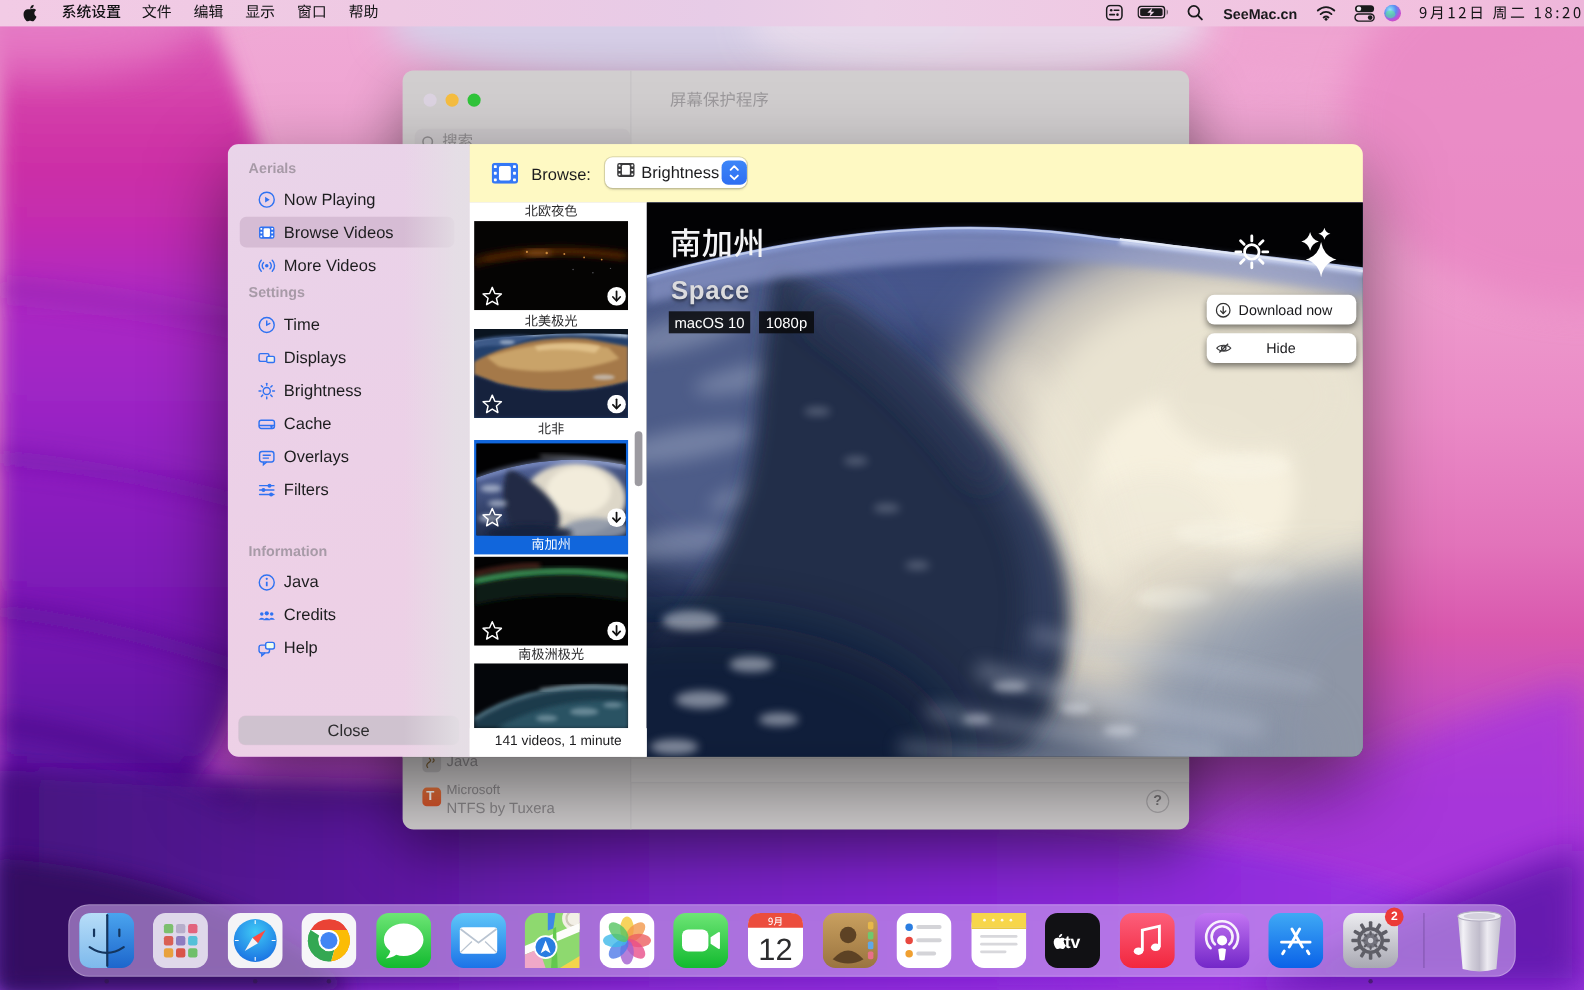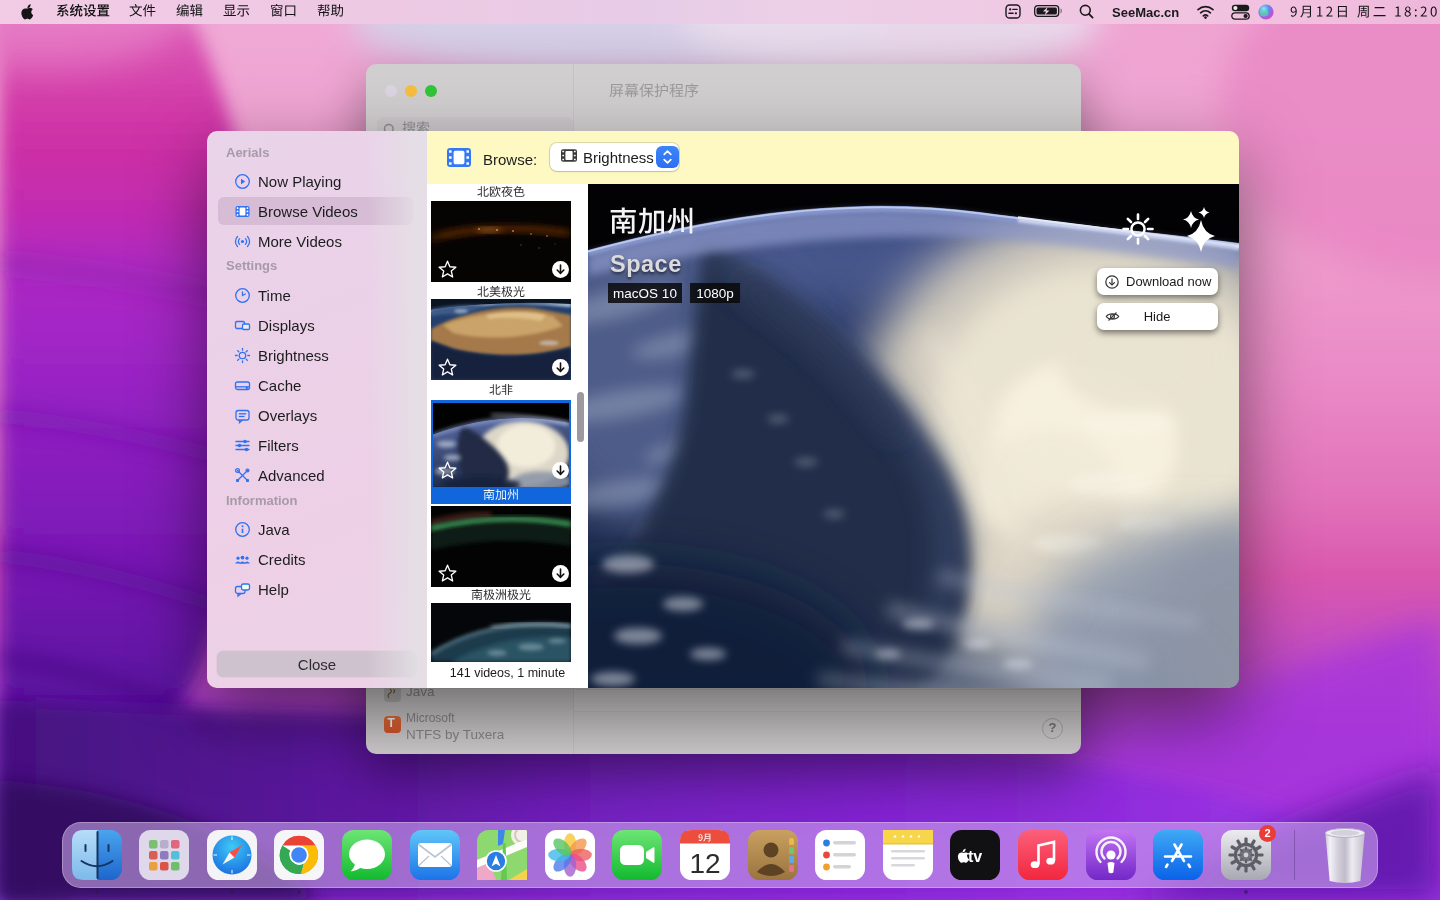--- a/index.html
+++ b/index.html
@@ -18,21 +18,21 @@
  background:linear-gradient(90deg,rgba(228,223,228,0) 0%,rgba(228,224,229,.85) 80%)}
 .srow{position:absolute;left:10px;width:200px;height:26px;display:flex;align-items:center;font-size:15px;color:#1c1c1e}
 .srow .ic{width:17px;height:17px;margin-left:17px;margin-right:7px;flex:0 0 17px}
 .slab{position:absolute;left:19px;font-size:13px;color:#a79aa7;font-weight:600}
 .tool{position:absolute;left:220px;top:0;width:812px;height:53px;background:#fef9c3}
 .thumbcol{position:absolute;left:220px;top:53px;width:161px;height:504px;background:#fff}
 .prev{position:absolute;left:381px;top:53px;width:651px;height:504px;background:#0a0e18}
 .tlab{position:absolute;width:140px;text-align:center}
 .badge{position:absolute;height:20px;background:rgba(8,8,10,.84);color:#fff;font-size:13.5px;
  display:flex;align-items:center;justify-content:center;font-weight:500}
-.pbtn{position:absolute;left:890px;width:121px;height:27px;background:#fff;border-radius:7px;
+.pbtn{position:absolute;left:890px;width:136px;height:27px;background:#fff;border-radius:7px;
  box-shadow:0 3px 6px rgba(0,0,0,.5);display:flex;align-items:center;font-size:13px;color:#1a1a1c}
 #dock{position:absolute;left:62px;top:822px;width:1316px;height:66px;border-radius:19px;
  background:rgba(213,178,243,.55);border:1px solid rgba(255,255,255,.28)}
 .di{position:absolute;top:830px;width:50px;height:50px}
 .dot{position:absolute;top:890px;width:4px;height:4px;border-radius:2px;background:rgba(45,25,70,.6)}
 </style></head><body>
 <svg id="wall" viewBox="0 0 1440 900" preserveAspectRatio="none">
 <defs>
 <linearGradient id="wgR" x1="0" y1="0" x2="0" y2="1">
  <stop offset="0" stop-color="#f0aad6"></stop>
@@ -334,33 +334,20 @@
             <line x1="2" y1="4.5" x2="15" y2="4.5"></line>
             <line x1="2" y1="8.5" x2="15" y2="8.5"></line>
             <line x1="2" y1="12.5" x2="15" y2="12.5"></line>
           </g>
           <circle cx="11" cy="4.5" r="1.8" fill="#2f72f2" stroke="none"></circle>
           <circle cx="5.5" cy="8.5" r="1.8" fill="#2f72f2" stroke="none"></circle>
           <circle cx="12.5" cy="12.5" r="1.8" fill="#2f72f2" stroke="none"></circle>
         </svg>
         <span>Filters</span>
       </div>
-      <div class="srow" style="top:331px">
-        <svg class="ic" width="17" height="17" viewBox="0 0 17 17" fill="none" stroke="#2f72f2" stroke-width="1.3">
-          <g stroke-linecap="round">
-            <line x1="3.5" y1="3.5" x2="13.5" y2="13.5"></line>
-            <line x1="13.5" y1="3.5" x2="3.5" y2="13.5"></line>
-          </g>
-          <circle cx="3.5" cy="3.5" r="1.9" fill="none"></circle>
-          <rect x="12" y="12" width="3" height="3" rx=".8" fill="#2f72f2" stroke="none"></rect>
-          <rect x="2" y="12" width="3" height="3" rx=".8" fill="#2f72f2" stroke="none"></rect>
-          <circle cx="13.5" cy="3.5" r="1.4" fill="none"></circle>
-        </svg>
-        <span>Advanced</span>
-      </div>
       <div class="srow" style="top:385px">
         <svg class="ic" width="17" height="17" viewBox="0 0 17 17" fill="none" stroke="#2f72f2" stroke-width="1.3">
           <circle cx="8.5" cy="8.5" r="6.8"></circle>
           <line x1="8.5" y1="7.8" x2="8.5" y2="12" stroke-width="1.6"></line>
           <circle cx="8.5" cy="5.2" r="1" fill="#2f72f2" stroke="none"></circle>
         </svg>
         <span>Java</span>
       </div>
       <div class="srow" style="top:415px">
         <svg class="ic" width="17" height="17" viewBox="0 0 17 17" fill="none" stroke="#2f72f2" stroke-width="1.3">

